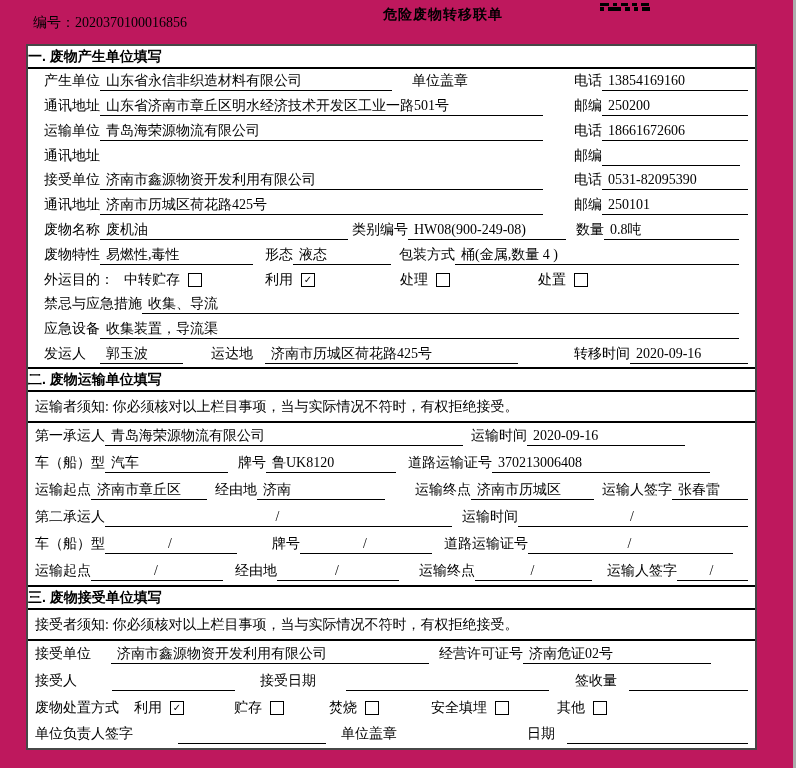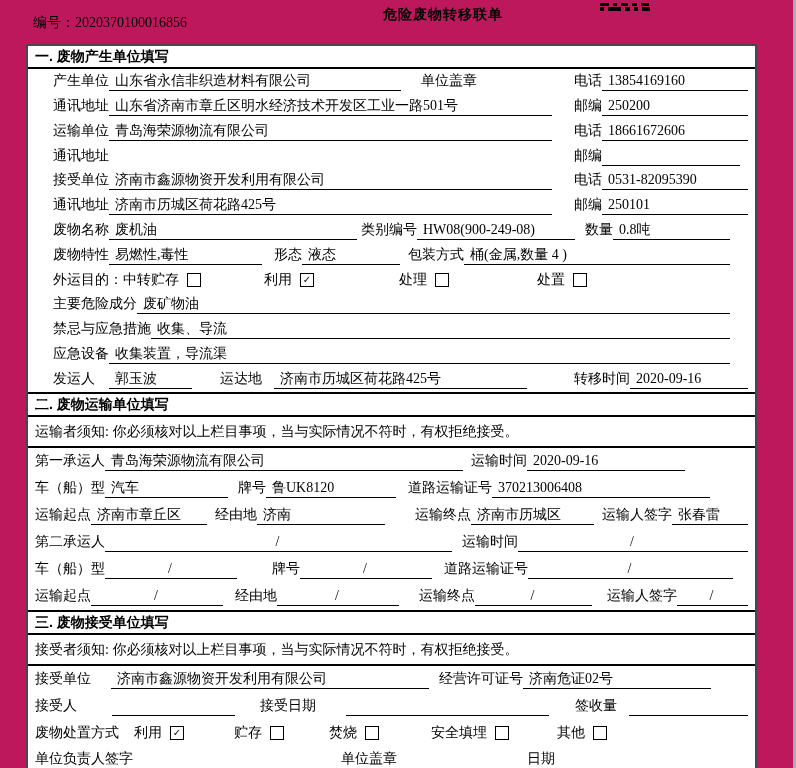--- a/index.html
+++ b/index.html
@@ -13,27 +13,27 @@
   
   .hdr { position:relative; height:38px; padding-top:6px; }
   .serial { position:absolute; left:33px; top:14px; white-space:nowrap; }
   .doc-title { position:absolute; left:0; right:0; top:6px; text-align:center; text-indent:90px;
                font-size:14px; font-weight:bold; letter-spacing:1px;
                font-family:"Liberation Sans","DejaVu Sans",sans-serif; }
   .qr { position:absolute; left:600px; top:0; }
 
   
   .form { margin-left:26px; width:727px; border:2px solid #474747; background:#fff; }
-  .sec-h { font-weight:bold; padding:2px 7px; line-height:17px;
+  .sec-h { font-weight:bold; padding:2px 0; line-height:17px;
            border-top:2px solid #000; border-bottom:2px solid #000;
            font-family:"Liberation Sans","DejaVu Sans",sans-serif; }
   .sec-h.first { border-top:none; }
   .notice { padding:6px 7px; line-height:17px; border-bottom:2px solid #000; }
 
-  .row { position:relative; display:flex; align-items:baseline; padding:3px 25px; line-height:18px; }
+  .row { position:relative; display:flex; align-items:baseline; padding:3px 16px; line-height:18px; }
   .sec2 .row, .sec3 .row { padding:4px 7px; }
   .lbl { flex:0 0 auto; white-space:nowrap; }
   .u { flex:0 0 auto; border-bottom:1px solid #000; padding:0 2px 0 6px;
        white-space:nowrap; overflow:hidden; }
   .u:empty::after { content:"\00a0"; }
   .fill { flex:1 1 auto; }
   .ctr { text-align:center; padding-left:0; }
   .rcol { position:absolute; left:520px; right:7px; top:0; bottom:0;
           display:flex; align-items:baseline; padding:3px 0 3px 26px; line-height:18px; }
 
@@ -142,42 +142,38 @@
         <span class="lbl">废物特性</span>
         <span class="u" style="width:145px">易燃性,毒性</span>
         <span class="lbl" style="margin-left:12px">形态</span>
         <span class="u" style="width:90px">液态</span>
         <span class="lbl" style="margin-left:8px">包装方式</span>
         <span class="u fill">桶(金属,数量 4 )</span>
       </div>
 
       <div class="row">
         <span class="lbl">外运目的：</span>
-        <span class="opt" style="">
+        <span class="opt" style="margin-left:10px">
           <span>中转贮存</span>
           <span class="cb"></span>
         </span>
         <span class="opt" style="margin-left:63px">
           <span>利用</span>
           <span class="cb">✓</span>
         </span>
         <span class="opt" style="margin-left:85px">
           <span>处理</span>
           <span class="cb"></span>
         </span>
         <span class="opt" style="margin-left:88px">
           <span>处置</span>
           <span class="cb"></span>
         </span>
       </div>
 
-      <div class="row">
-        <span class="lbl">主要危险成分</span>
-        <span class="u fill">废矿物油</span>
-      </div>
 
       <div class="row">
         <span class="lbl">禁忌与应急措施</span>
         <span class="u fill">收集、导流</span>
       </div>
 
       <div class="row">
         <span class="lbl">应急设备</span>
         <span class="u fill">收集装置，导流渠</span>
       </div>

